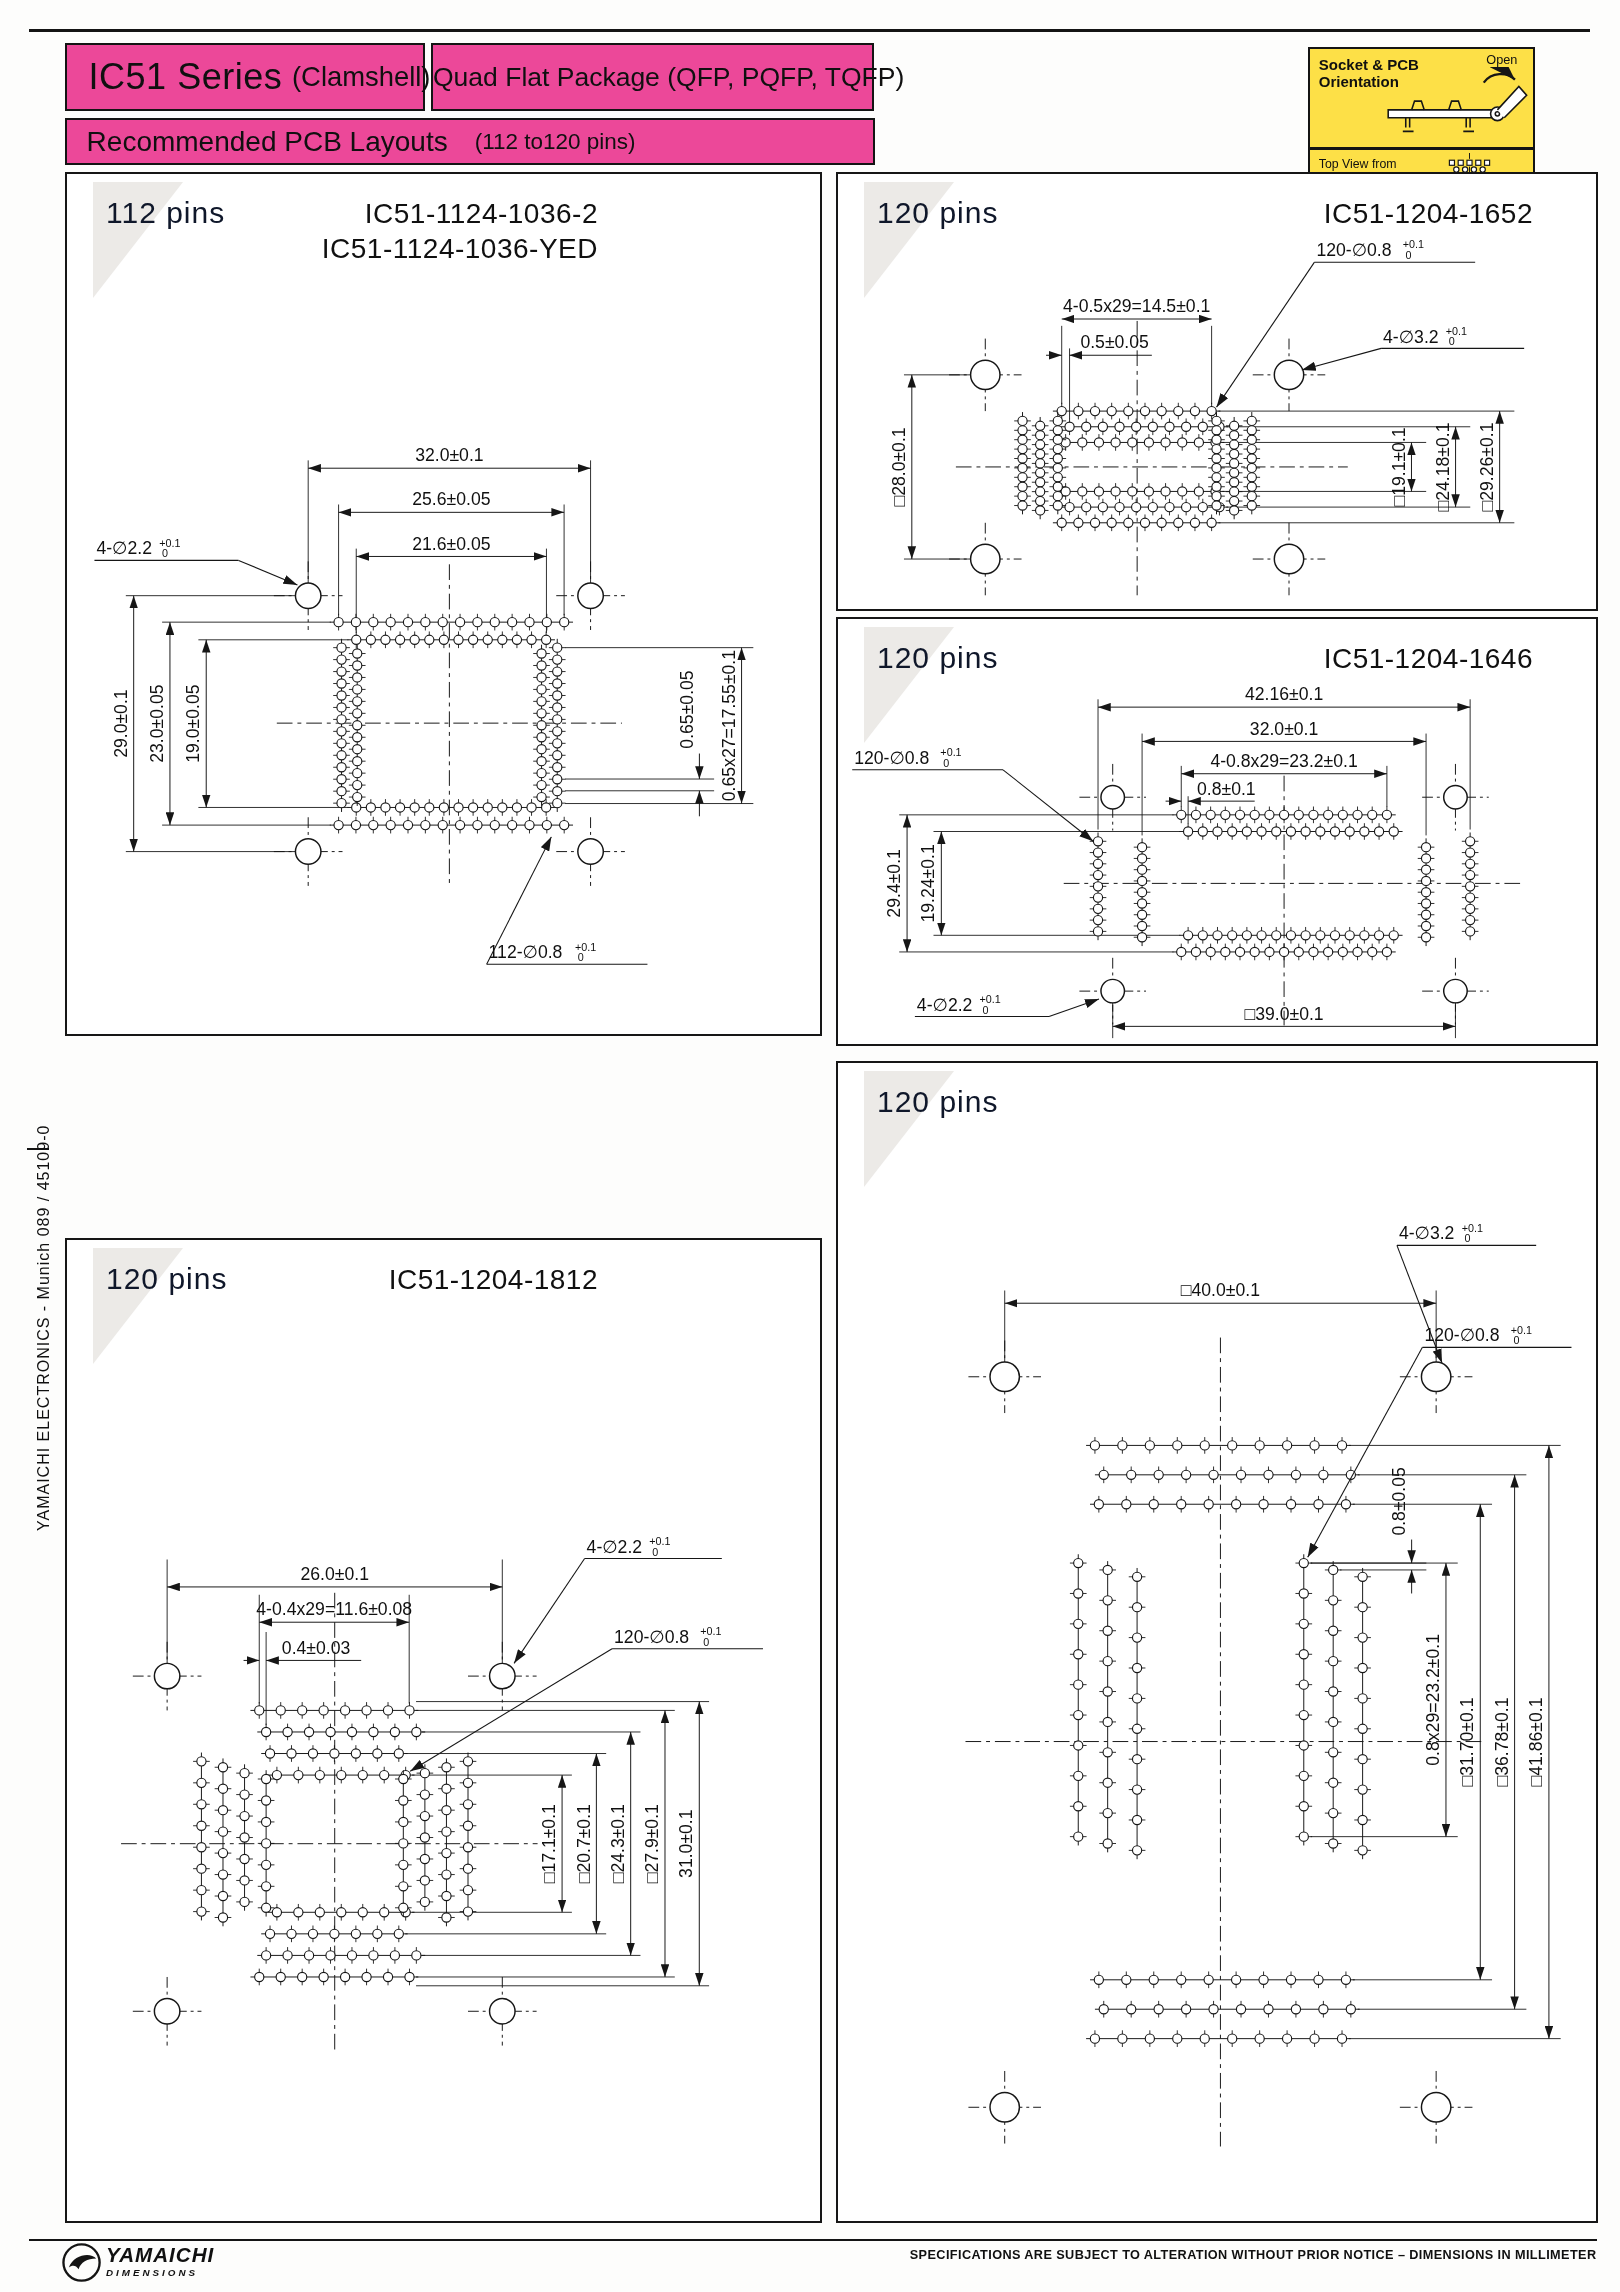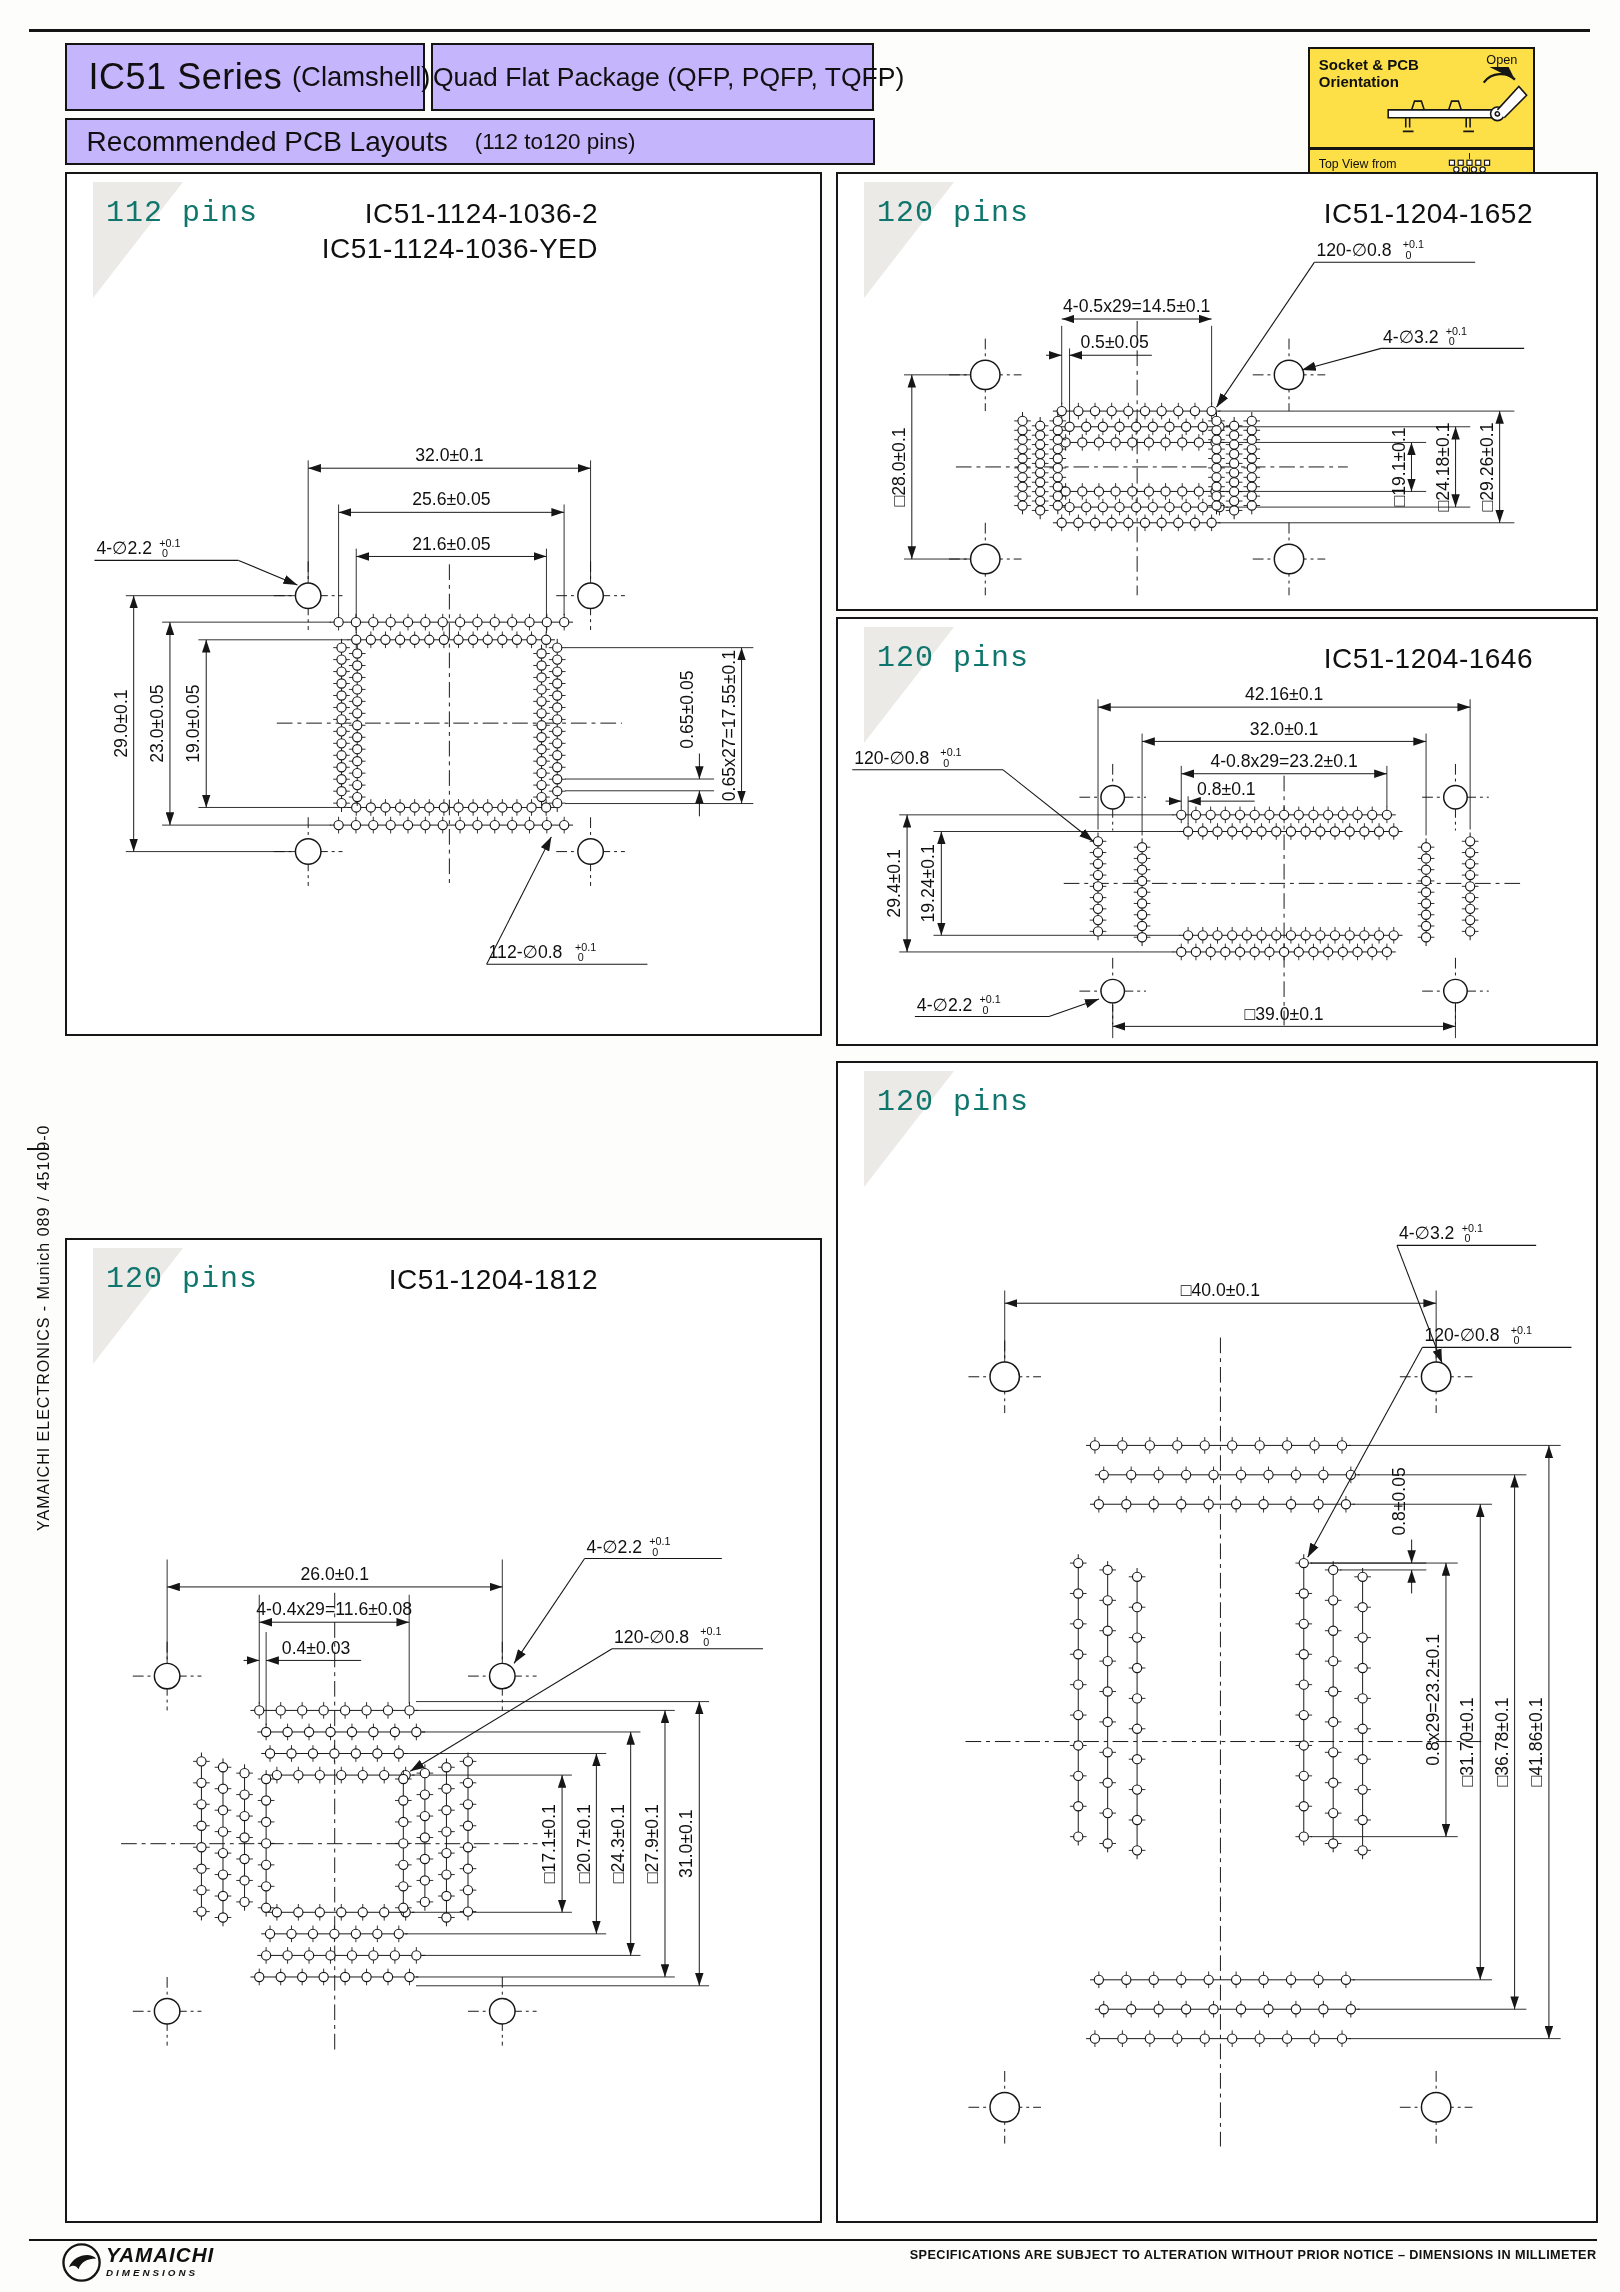--- a/index.html
+++ b/index.html
@@ -1,30 +1,30 @@
 <!DOCTYPE html>
 <html><head>
 <meta charset="utf-8">
 <style>
   html,body{margin:0;padding:0;background:#888;}
   .page{position:relative;width:1620px;height:2293px;background:#fdfdfc;
         font-family:"Liberation Sans",sans-serif;color:#101010;overflow:hidden;}
   .rule{position:absolute;background:#141414;}
   .box{position:absolute;border:2.5px solid #141414;box-sizing:border-box;
-       display:flex;align-items:center;background:#c4b5fd;}
+       display:flex;align-items:center;background:#ec4899;}
   .t-main{font-size:36px;letter-spacing:0.5px;white-space:nowrap;}
   .t-sub{font-size:27.4px;margin-left:9.8px;white-space:nowrap;}
   .t-pkg{font-size:26.5px;white-space:nowrap;margin:0 auto;}
   .t-rec{font-size:28px;white-space:nowrap;}
   .t-range{font-size:22.5px;margin-left:27px;white-space:nowrap;}
   .panel{position:absolute;border:2px solid #161616;box-sizing:border-box;background:#fff;}
   .panel svg.draw{position:absolute;left:0;top:0;}
   .tri{position:absolute;left:25.5px;top:7.8px;width:0;height:0;
        border-top:116px solid #eceae7;border-right:90px solid transparent;}
-  .pins{position:absolute;left:39px;top:21.6px;font-size:30px;color:#0f766e;letter-spacing:1px;white-space:nowrap;font-family:Liberation Mono, monospace;}
+  .pins{position:absolute;left:39px;top:21.6px;font-size:30px;color:#0f172a;letter-spacing:1px;white-space:nowrap;}
   .parts{position:absolute;top:21.6px;right:63px;font-size:28px;line-height:1.28;
          text-align:right;white-space:nowrap;letter-spacing:0.5px;}
   .pr226 .parts{right:222px;}
   .orient{position:absolute;left:1308px;top:47px;width:227px;height:193px;
           border:2.5px solid #141414;box-sizing:border-box;background:#fde047;}
   .orient .otitle{position:absolute;left:8.8px;top:6.9px;width:118px;font-size:15px;font-weight:bold;line-height:1.15;}
   .orient .open{position:absolute;right:15.7px;top:3.9px;font-size:12.7px;}
   .orient .odiv{position:absolute;left:0;top:98px;width:100%;height:2.5px;background:#141414;}
   .orient .tview{position:absolute;left:8.8px;top:108px;width:84px;font-size:12.3px;line-height:1.25;}
   .sidebar{position:absolute;left:35px;top:1531px;transform-origin:0 0;transform:rotate(-90deg);

